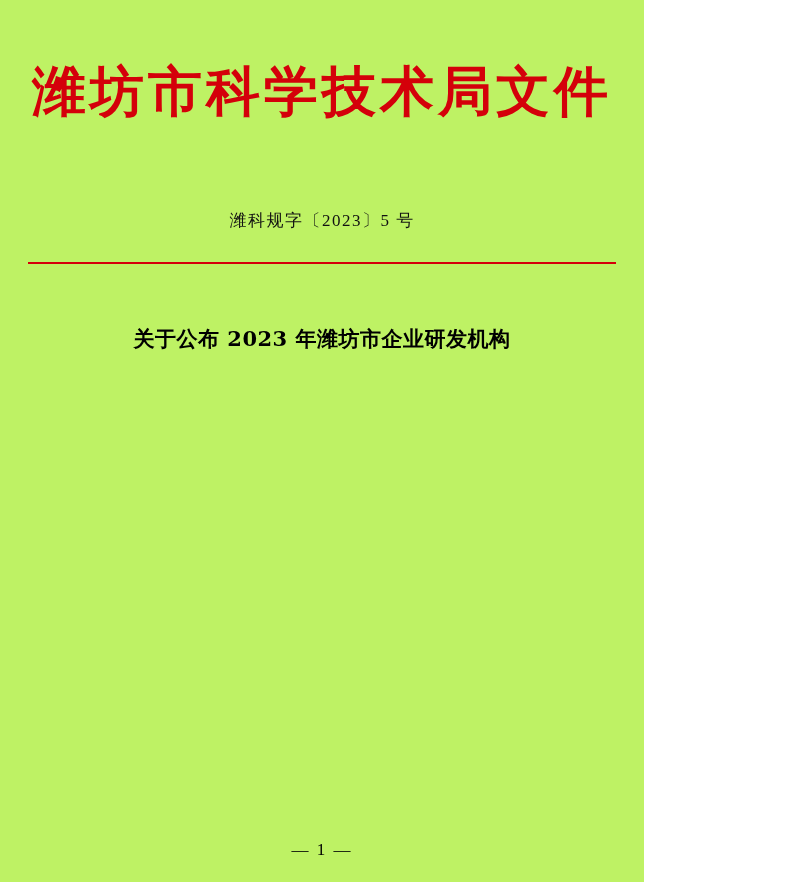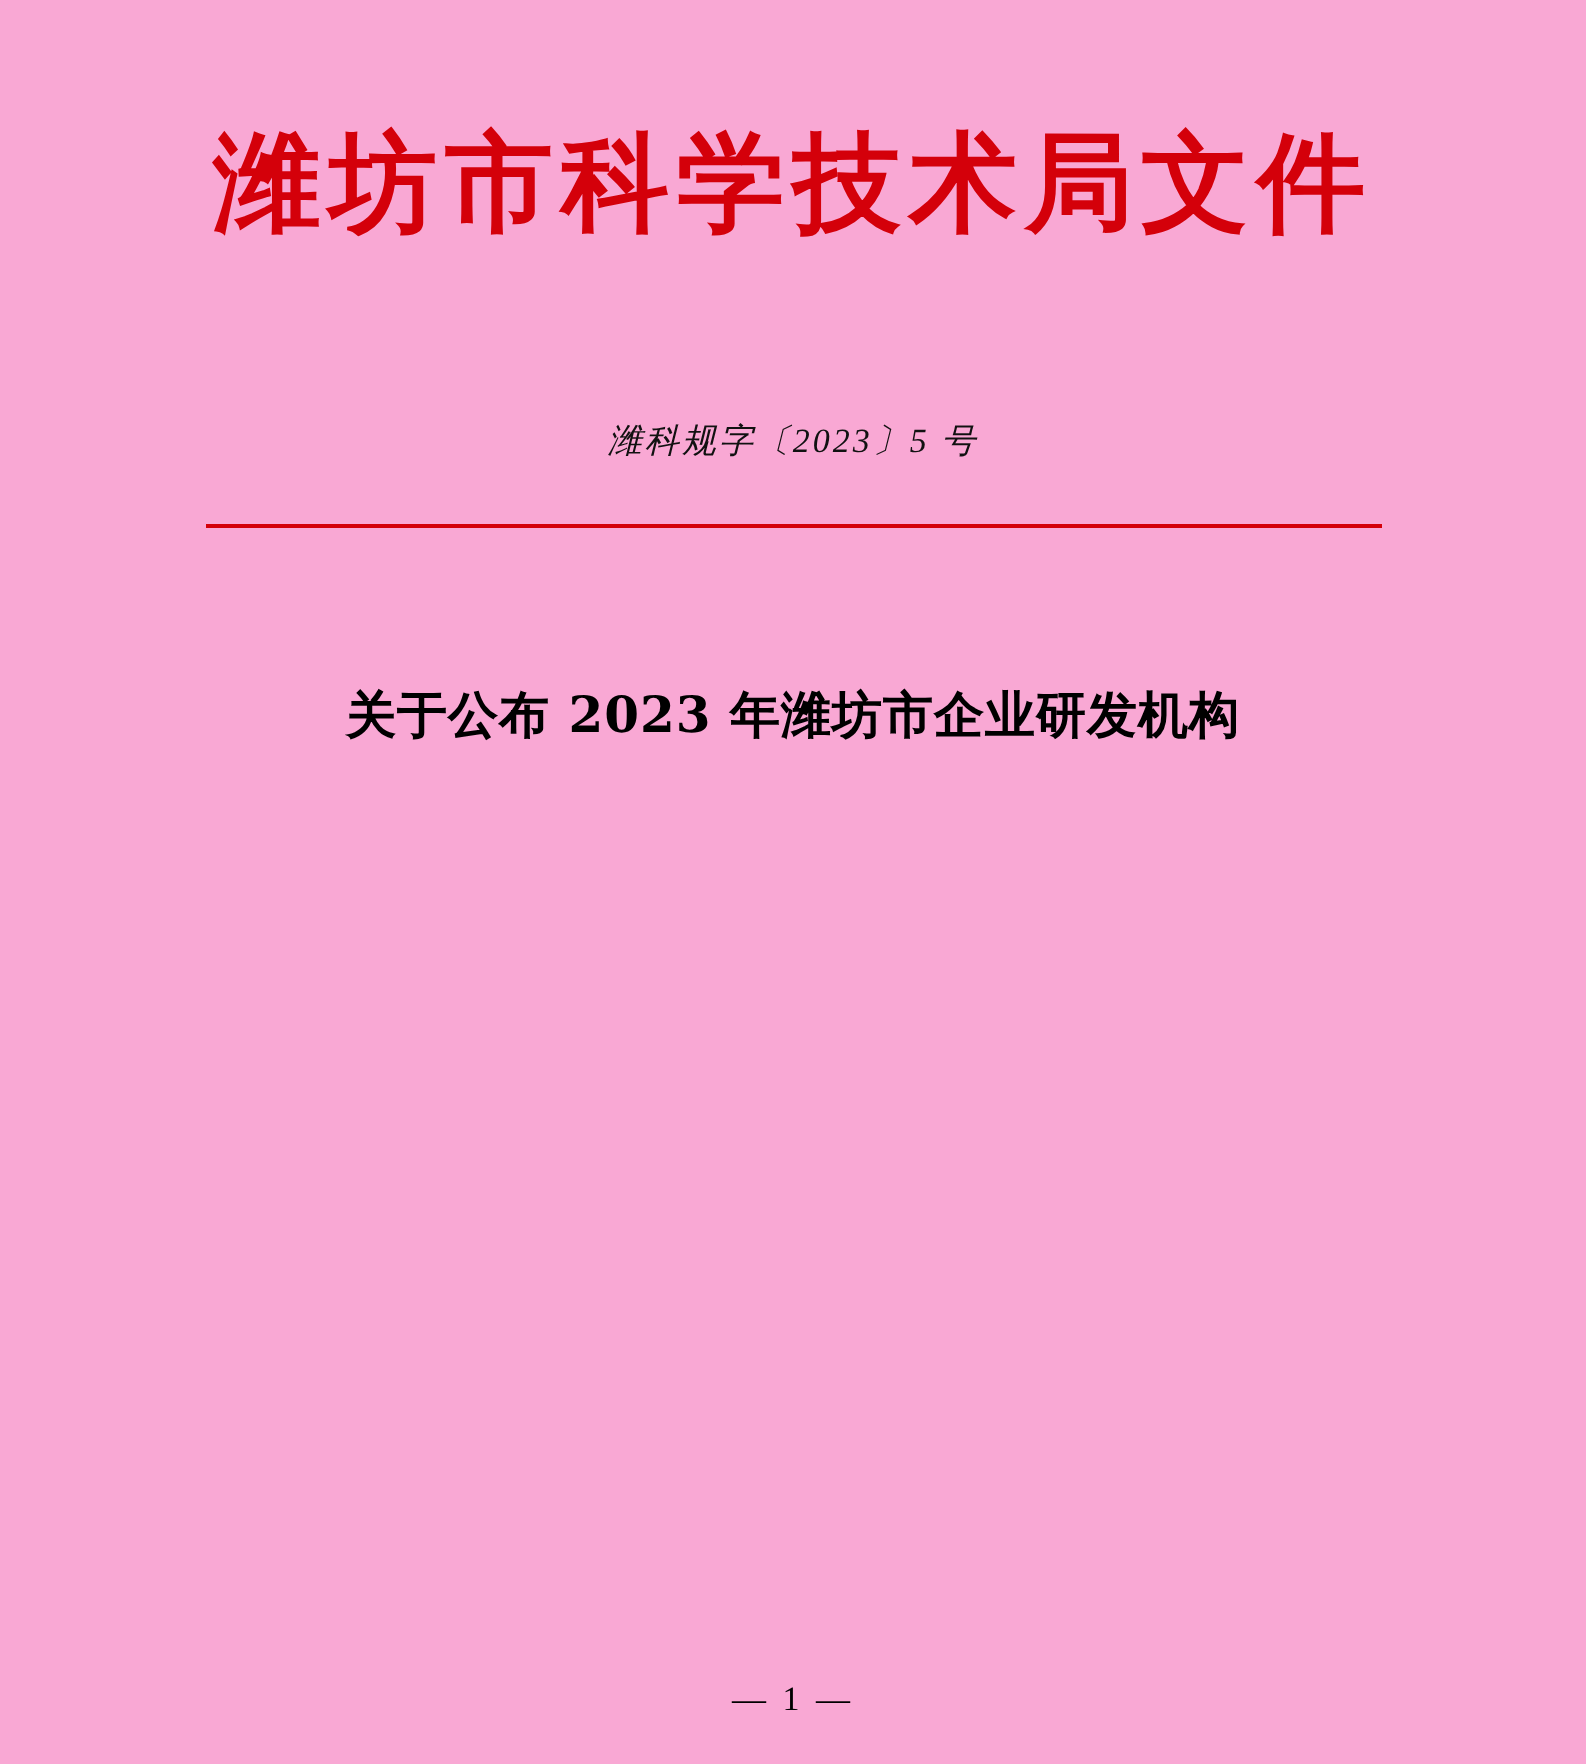--- a/index.html
+++ b/index.html
@@ -9,23 +9,23 @@
   }
   body {
     width: 793px;
     height: 882px;
     font-family: "Liberation Serif", "DejaVu Serif", serif;
     color: #000000;
     overflow: hidden;
   }
   .page {
     position: relative;
-    width: 793px;
+    width: 644px;
     height: 882px;
-    background: #f9a8d4;
+    background: #bef264;
     box-sizing: border-box;
   }
   .doc-title {
     text-align: center;
     color: #d4000a;
     font-family: "DejaVu Serif", "Liberation Serif", serif;
     font-weight: bold;
     font-size: 54px;
     letter-spacing: 4px;
     line-height: 1.1;
@@ -33,35 +33,34 @@
     padding-top: 62px;
     white-space: nowrap;
   }
   .doc-number {
     text-align: center;
     font-size: 17px;
     letter-spacing: 1.5px;
     color: #111111;
     margin-top: 88px;
     font-family: "Liberation Serif", "DejaVu Serif", serif;
-    font-style: italic;
   }
   .red-rule {
     width: 588px;
     height: 2px;
     background: #d4000a;
     margin: 30px auto 0 auto;
   }
   .subject {
     text-align: center;
     font-weight: bold;
-    font-size: 25px;
+    font-size: 21px;
     line-height: 1.6;
     letter-spacing: 0.5px;
-    margin-top: 74px;
+    margin-top: 58px;
     font-family: "DejaVu Serif", "Liberation Serif", serif;
   }
   .subject .line2 {
     display: block;
   }
   .body-text {
     margin: 38px auto 0 auto;
     width: 586px;
     font-size: 19.5px;
     line-height: 2.0;

